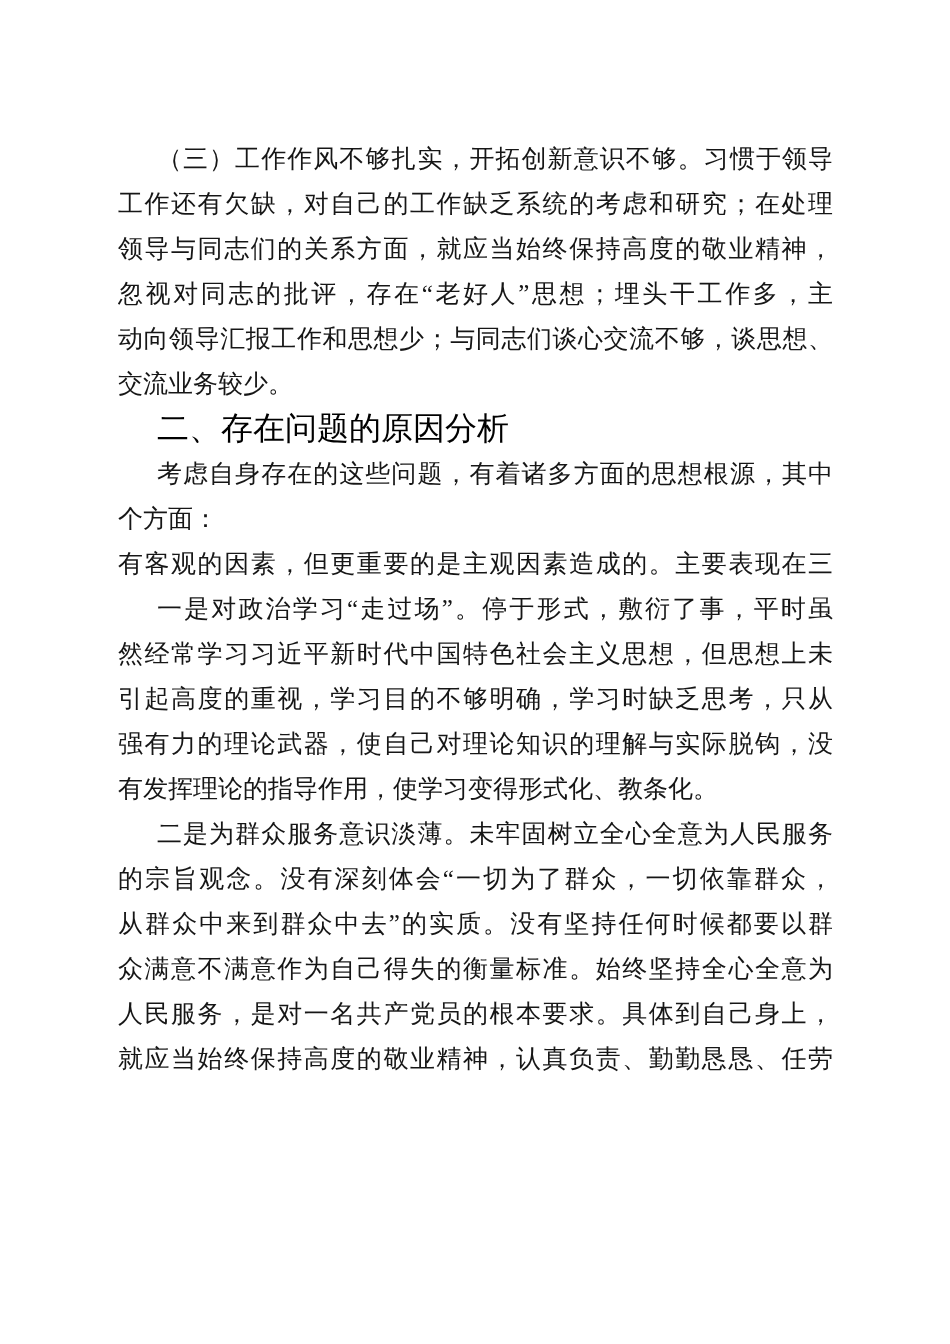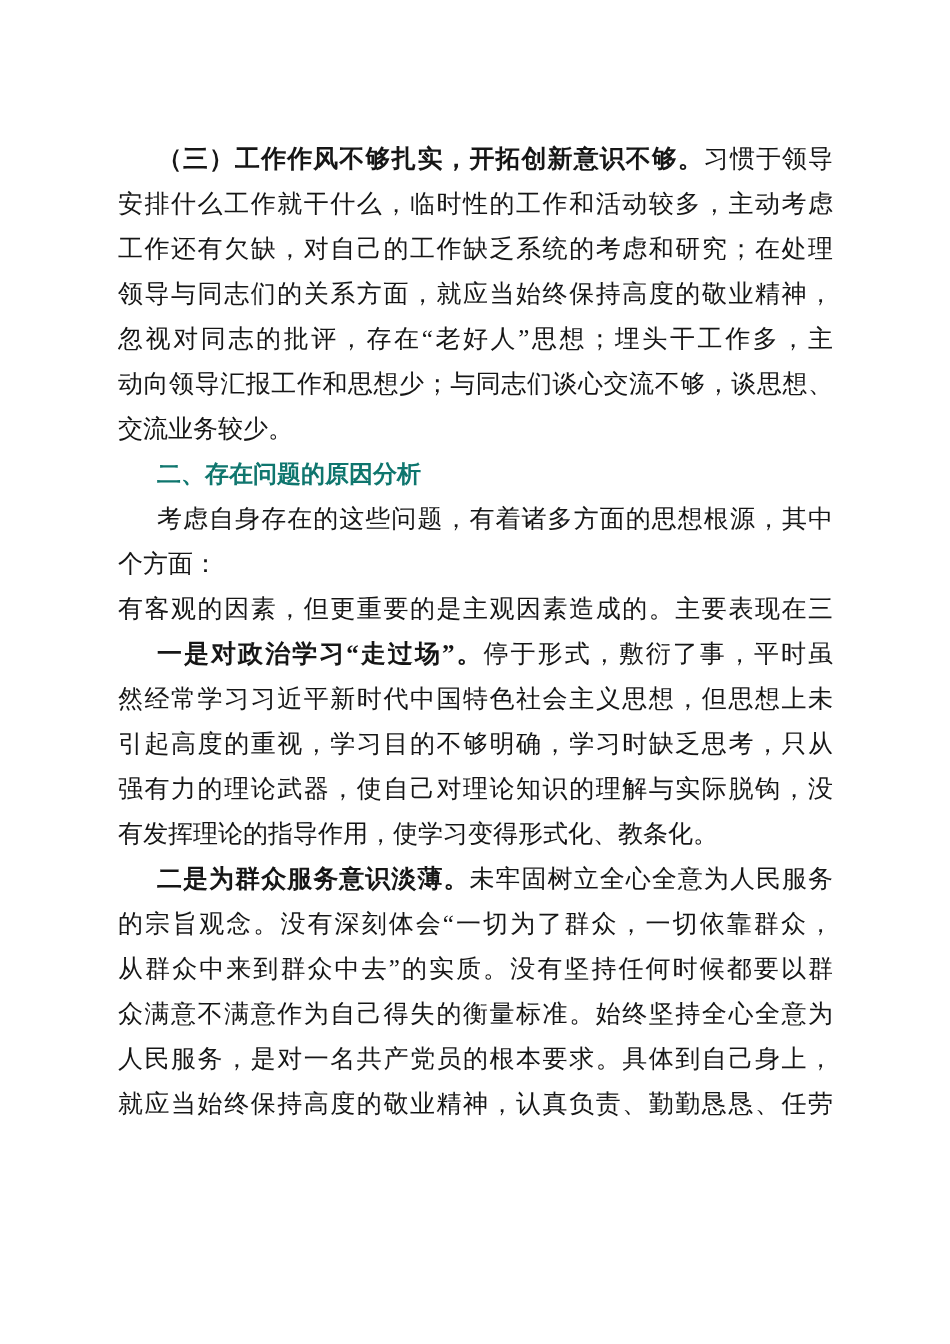--- a/index.html
+++ b/index.html
@@ -28,40 +28,39 @@
   .justify {
     text-align: justify;
     text-align-last: justify;
     text-justify: inter-ideograph;
   }
   .end {
     text-align: right;
     text-align-last: left;
   }
   .indent { text-indent: 39px; }
-  .lead { font-weight: bold; }
+  .lead { font-weight: normal; }
   .heading {
     height: 45px;
     line-height: 45px;
     text-indent: 39px;
     font-family: "Liberation Sans", "DejaVu Sans", sans-serif;
-    font-weight: bold;
-    font-size: 24px;
-    color: #0f766e;
+    font-weight: normal;
+    font-size: 32px;
+    color: #000000;
     white-space: nowrap;
   }
 </style>
 </head>
 <body>
 
 <div class="page">
 
   <div class="line indent justify"><span class="lead">（三）工作作风不够扎实，开拓创新意识不够。</span><span>习惯于领导</span></div>
 
-  <div class="line justify"><span>安排什么工作就干什么，临时性的工作和活动较多，主动考虑</span></div>
 
   <div class="line justify"><span>工作还有欠缺，对自己的工作缺乏系统的考虑和研究；在处理</span></div>
 
   <div class="line justify"><span>领导与同志们的关系方面，就应当始终保持高度的敬业精神，</span></div>
 
   <div class="line justify"><span>忽视对同志的批评，存在“老好人”思想；埋头干工作多，主</span></div>
 
   <div class="line justify"><span>动向领导汇报工作和思想少；与同志们谈心交流不够，谈思想、</span></div>
 
   <div class="line end"><span>交流业务较少。</span></div>

